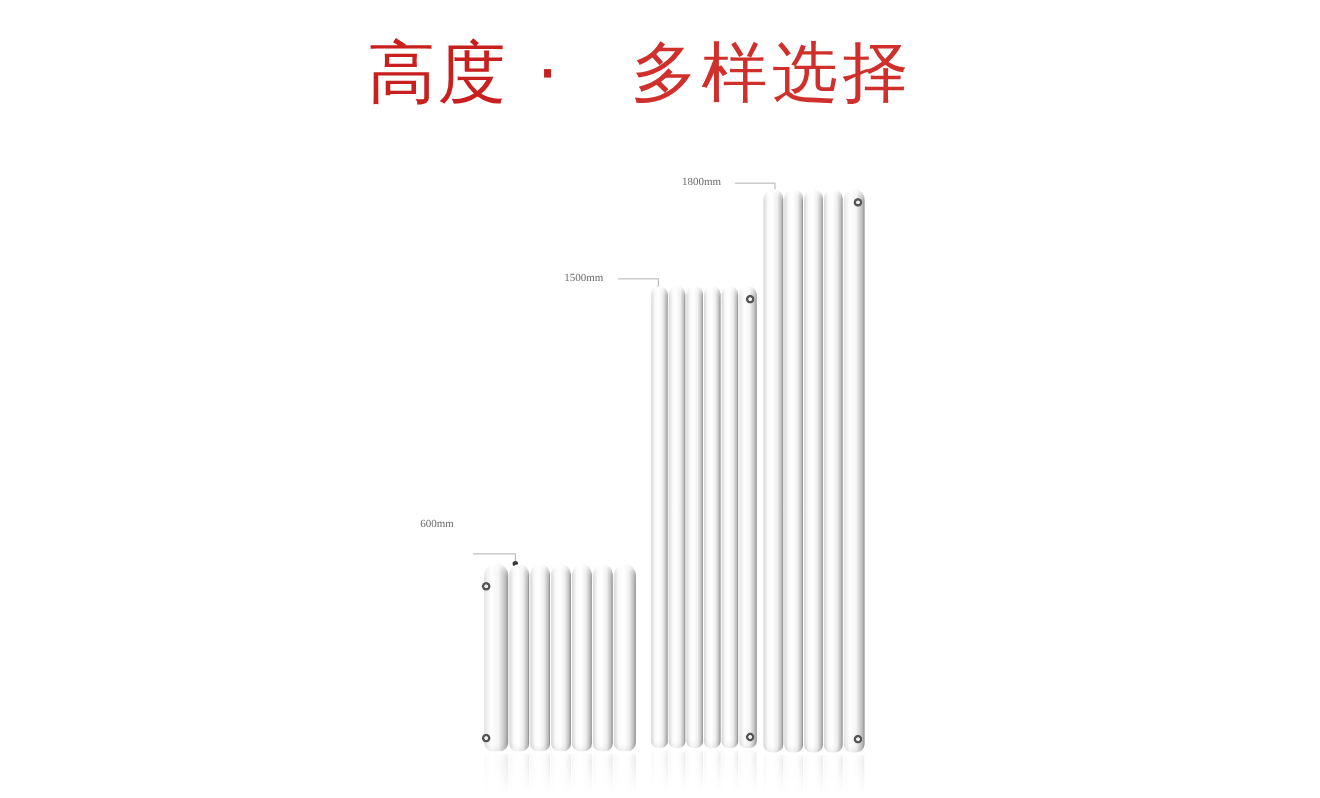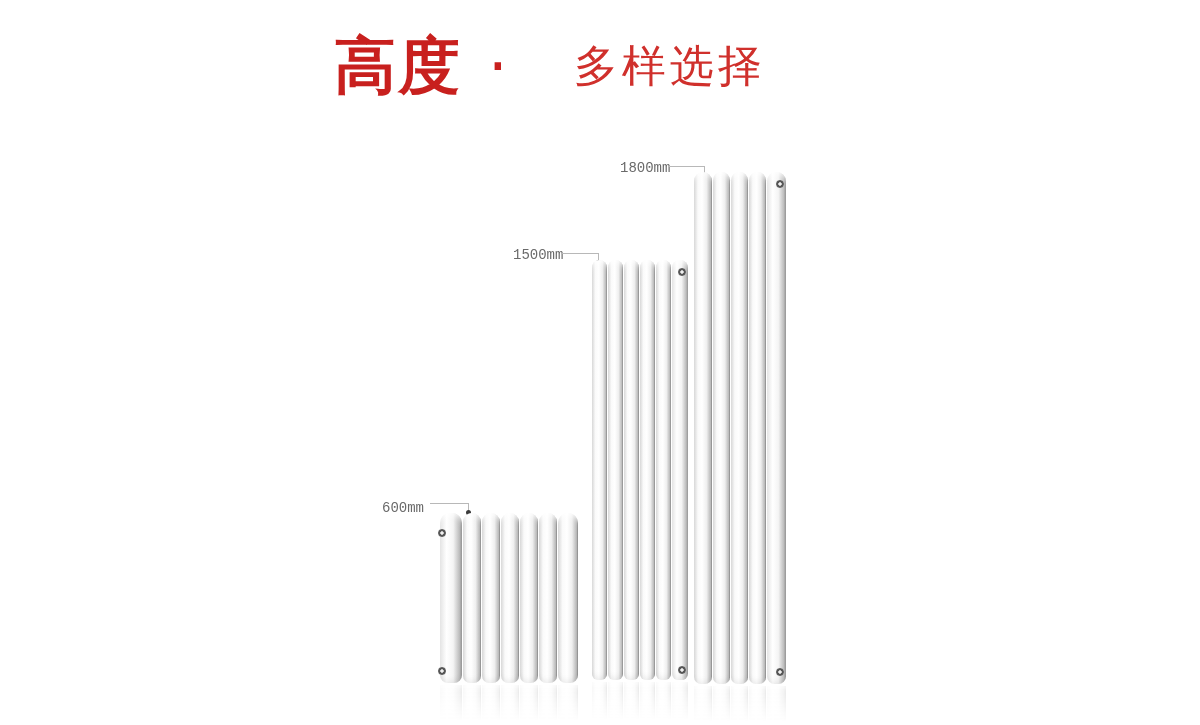--- a/index.html
+++ b/index.html
@@ -7,30 +7,30 @@
       width: 1200px; height: 725px; overflow: hidden;
       background: #ffffff; position: relative;
       font-family: "DejaVu Sans", sans-serif;
     }
     .headline {
       position: absolute; left: 334px; top: 24px;
       display: flex; align-items: center; white-space: nowrap;
     }
     .headline .bold {
       font-size: 62px; color: #c8201e; letter-spacing: 2px;
-      font-weight: bold;
+      font-weight: normal;
     }
     .headline .dot { margin: 0 26px; font-size: 62px; color: #c8201e; }
     .headline .light {
-      font-size: 44px; color: #d0302c; margin-left: 40px; letter-spacing: 4px;
+      font-size: 60px; color: #d0302c; margin-left: 40px; letter-spacing: 4px;
       font-weight: 100; -webkit-text-stroke: 0px;
     }
     .label {
-      position: absolute; font-size: 14px; color: #6a6a6a;
-      font-family: Liberation Mono, monospace;
+      position: absolute; font-size: 10px; color: #6a6a6a;
+      font-family: Liberation Serif, serif;
     }
     .leader { position: absolute; border-top: 1px solid #b8b8b8; }
     .leader-v { position: absolute; border-left: 1px solid #b8b8b8; }
     .pin {
       position: absolute; width: 5px; height: 5px; border-radius: 50%;
       background: #3a3a3a;
     }
     .radiator { position: absolute; display: flex; }
     .tube {
       position: relative; height: 100%;
@@ -65,21 +65,21 @@
 <span class="label" style="left:620px; top:160px;">1800mm</span>
 <div class="leader" style="left:668px; top:166px; width:36px;"></div>
 <div class="leader-v" style="left:704px; top:166px; height:8px;"></div>
 <div class="pin" style="left:702px; top:173px;"></div>
 
 <span class="label" style="left:513px; top:247px;">1500mm</span>
 <div class="leader" style="left:562px; top:253px; width:36px;"></div>
 <div class="leader-v" style="left:598px; top:253px; height:8px;"></div>
 <div class="pin" style="left:596px; top:260px;"></div>
 
-<span class="label" style="left:382px; top:500px;">600mm</span>
+<span class="label" style="left:382px; top:471px;">600mm</span>
 <div class="leader" style="left:430px; top:503px; width:38px;"></div>
 <div class="leader-v" style="left:468px; top:503px; height:8px;"></div>
 <div class="pin" style="left:466px; top:510px;"></div>
 
 <div class="radiator" style="left:694px; top:172px; width:92px; height:512px;">
   <div class="tube" style="width:18px;"></div>
   <div class="tube" style="width:17px;"></div>
   <div class="tube" style="width:17px;"></div>
   <div class="tube" style="width:17px;"></div>
   <div class="tube end" style="width:19px;"></div>

